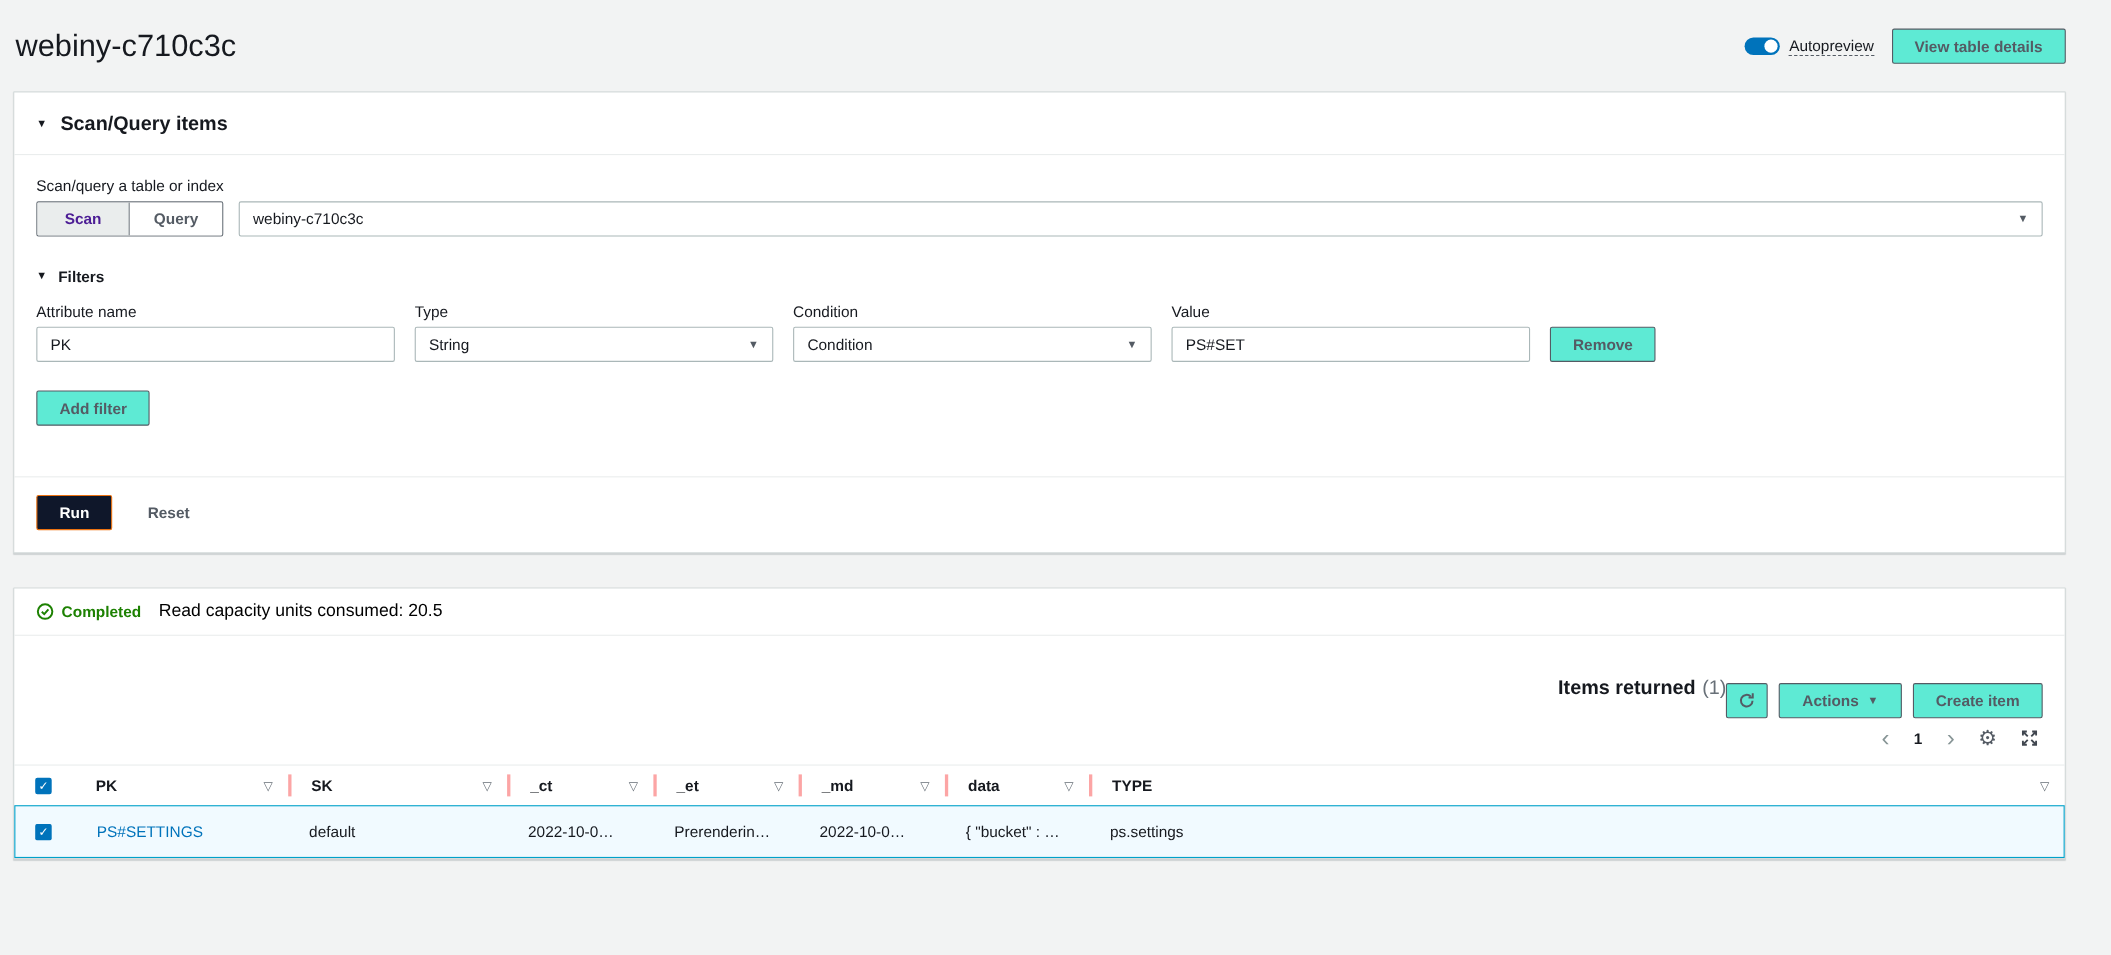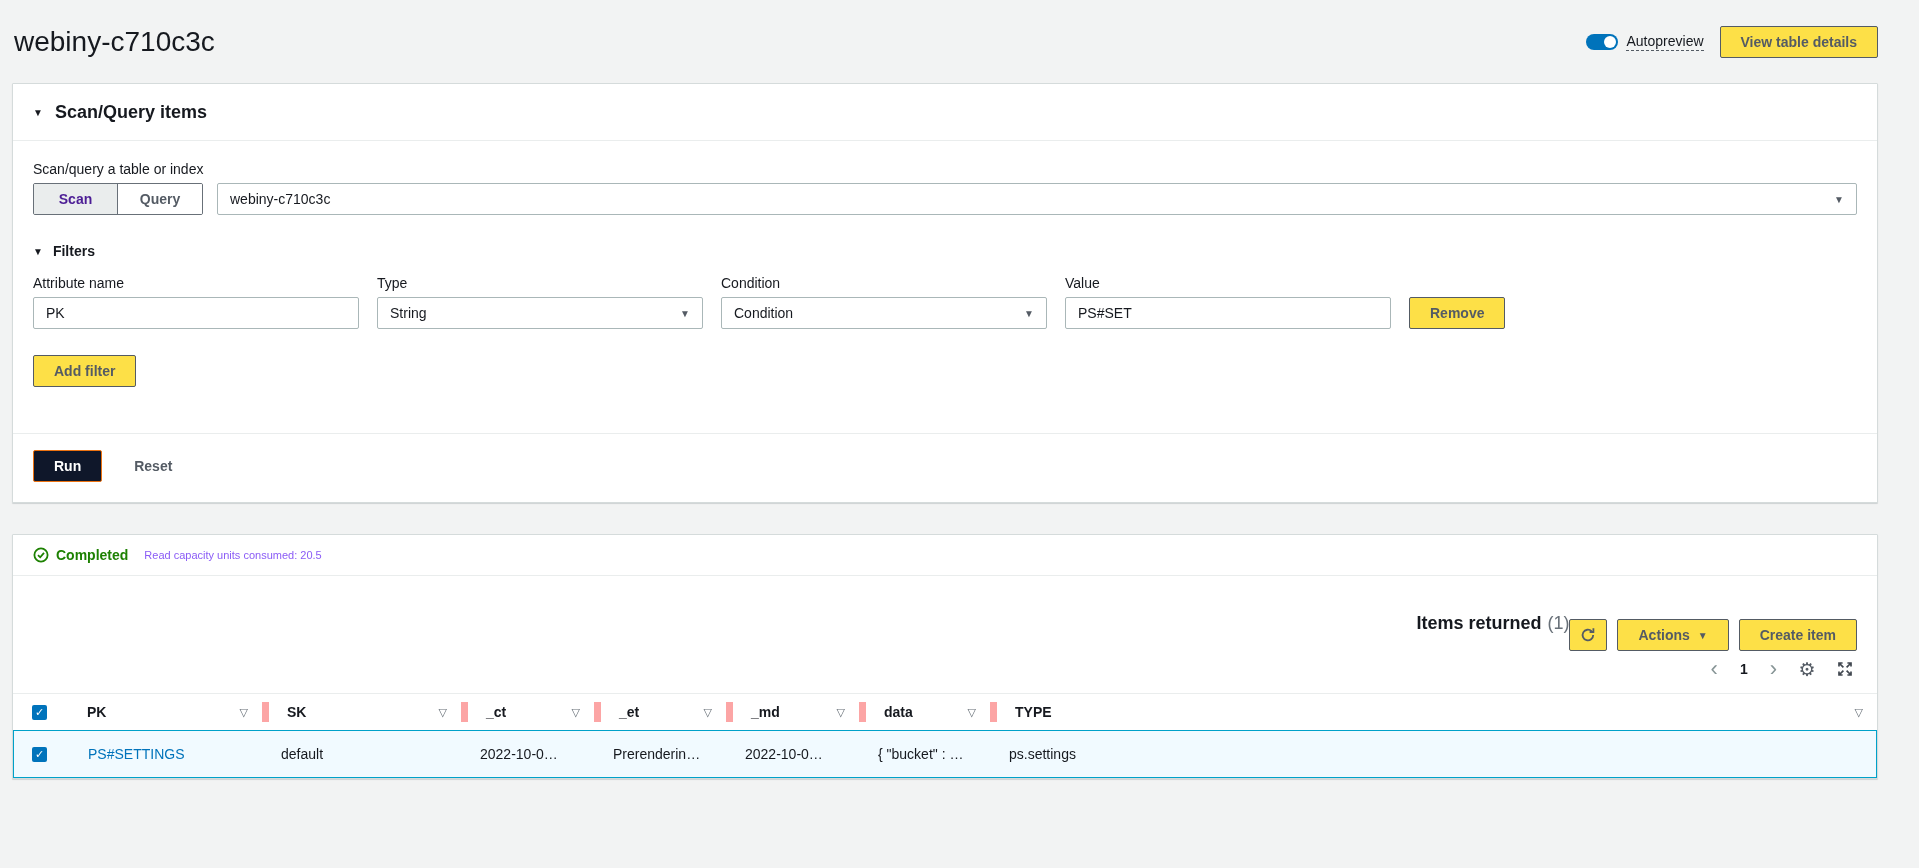--- a/index.html
+++ b/index.html
@@ -15,21 +15,21 @@
   
   .top-header { display: flex; justify-content: space-between; align-items: center; padding-left: 2px; }
   .page-title { font-size: 28px; font-weight: 400; color: #16191f; }
   .top-controls { display: flex; align-items: center; gap: 16px; }
   .autopreview { display: flex; align-items: center; gap: 8px; cursor: pointer; }
   .toggle { width: 32px; height: 16px; border-radius: 8px; background: #0073bb; position: relative; }
   .toggle .knob { position: absolute; top: 2px; left: 18px; width: 12px; height: 12px; border-radius: 50%; background: #ffffff; }
   .autopreview-label { border-bottom: 1px dashed #545b64; padding-bottom: 1px; color: #16191f; }
   .btn {
     display: inline-flex; align-items: center; justify-content: center; gap: 8px;
-    height: 32px; padding: 0 20px; background: #fde047;
+    height: 32px; padding: 0 20px; background: #5eead4;
     border: 1px solid #545b64; border-radius: 2px;
     font-weight: 700; font-size: 14px; color: #545b64; cursor: pointer; white-space: nowrap;
   }
   .btn-primary { background: #0f172a; border-color: #ec7211; color: #ffffff; }
   .btn-plain { border: none; background: transparent; color: #545b64; padding: 0; }
   .btn-icon { width: 38px; padding: 0; }
 
   
   .panel { background: #ffffff; border: 1px solid #d5dbdb; border-radius: 1px; margin-top: 25px; box-shadow: 0 1px 1px rgba(0,28,36,.15); }
   .panel-header { display: flex; align-items: center; gap: 12px; height: 57px; padding: 0 20px; border-bottom: 1px solid #eaeded; }
@@ -63,37 +63,37 @@
     font-family: "Liberation Sans", "DejaVu Sans", sans-serif; font-size: 14px; color: #16191f; background: #ffffff;
   }
   .add-filter-wrap { margin-top: 26px; padding-bottom: 26px; }
   .panel-divider { border-top: 1px solid #eaeded; }
   .run-row { display: flex; align-items: center; gap: 32px; padding: 16px 20px 20px; }
 
   
   .results-panel { margin-top: 31px; }
   .status-row { display: flex; align-items: center; gap: 16px; padding: 12px 20px; border-bottom: 1px solid #eaeded; }
   .status-label { display: flex; align-items: center; gap: 7px; color: #1d8102; font-weight: 700; }
-  .status-detail { color: #8b5cf6; font-size: 11px; }
+  .status-detail { color: #000000; font-size: 16px; }
 
   .items-header { display: flex; justify-content: flex-end; align-items: center; padding: 20px 20px 6px; }
   .items-title { font-size: 18px; font-weight: 700; }
   .items-count { font-size: 18px; font-weight: 400; color: #687078; margin-left: 6px; }
   .items-buttons { display: flex; gap: 10px; margin-top: 23px; }
 
   .pagination-row { display: flex; justify-content: flex-end; align-items: center; gap: 14px; padding: 0 20px 12px; }
   .page-chevron { font-size: 22px; line-height: 1; color: #879596; cursor: pointer; padding: 0 4px; }
   .page-num { font-weight: 700; padding: 0 4px; }
   .icon-btn { display: inline-flex; align-items: center; justify-content: center; width: 24px; height: 24px; color: #545b64; cursor: pointer; }
   .gear-glyph { font-size: 19px; color: #545b64; }
 
   
   .table { border-top: 1px solid #eaeded; }
   .thead { display: flex; align-items: center; height: 36px; }
-  .th { display: flex; align-items: center; justify-content: space-between; height: 20px; padding: 0 14px 0 18px; font-weight: 700; border-left: 7px solid #fca5a5; }
+  .th { display: flex; align-items: center; justify-content: space-between; height: 20px; padding: 0 14px 0 18px; font-weight: 700; border-left: 3px solid #fca5a5; }
   .th:first-child, .th:nth-child(2) { border-left: none; }
   .filter-glyph { font-size: 11px; color: #687078; cursor: pointer; }
   .col-cb { width: 56px; display: flex; align-items: center; padding-left: 19px; }
   .col-pk { width: 193px; }
   .col-sk { width: 199px; }
   .col-ct { width: 133px; }
   .col-et { width: 132px; }
   .col-md { width: 133px; }
   .col-data { width: 131px; }
   .col-type { flex: 1; }

